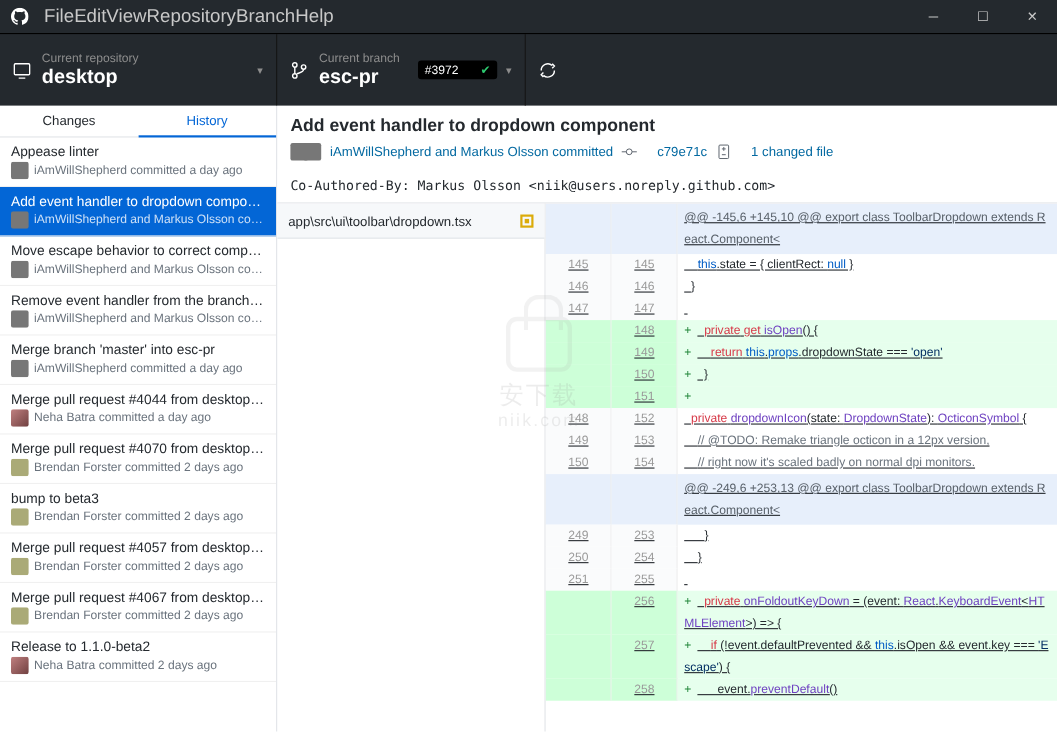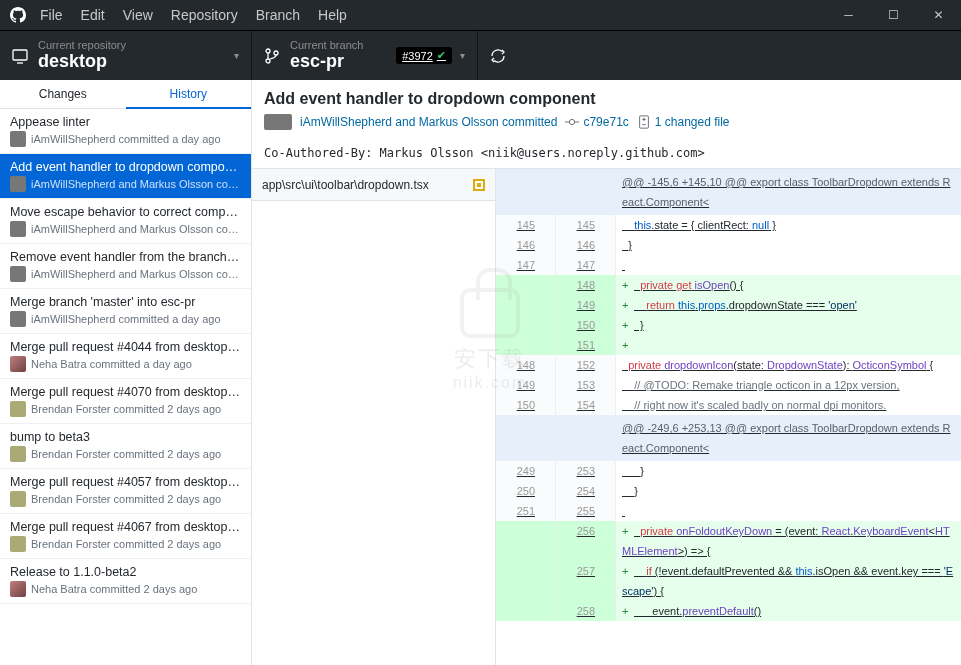--- a/index.html
+++ b/index.html
@@ -1,32 +1,32 @@
 <!DOCTYPE html>
 <html><head>
 <meta charset="utf-8">
 <style>
 * { margin: 0; padding: 0; box-sizing: border-box; font-family: -apple-system, BlinkMacSystemFont, "Segoe UI", sans-serif; }
 body { width: 961px; height: 665px; background: #fff; overflow: hidden; color: #24292e; font-size: 12px; }
 .titlebar { height: 30px; background: #24292e; display: flex; align-items: center; color: #c8c8c8; padding-left: 10px; }
 .titlebar .gh-icon { width: 16px; height: 16px; margin-right: 14px; }
-.titlebar .menu { display: flex; gap: 18px; font-size: 14px; flex: 1; }
+.titlebar .menu { display: flex; font-size: 17px; flex: 1; }
 .titlebar .menu span { cursor: default; }
 .wincontrols { display: flex; }
 .wincontrols div { width: 45px; height: 30px; display: flex; align-items: center; justify-content: center; color: #c8c8c8; }
-.toolbar { height: 50px; background: #24292e; border-top: 1px solid #000; display: flex; justify-content: center; }
+.toolbar { height: 66px; background: #24292e; border-top: 1px solid #000; display: flex; justify-content: center; }
 .tb-section { display: flex; align-items: center; padding: 0 12px; border-right: 1px solid #141414; position: relative; }
 .tb-section.repo { width: 252px; }
 .tb-section.branch { width: 226px; }
 .tb-section.fetch { flex: 1; border-right: none; }
 .tb-icon { width: 16px; height: 16px; margin-right: 10px; color: #fff; }
 .tb-text .l1 { color: #8d8d8d; font-size: 11px; }
 .tb-text .l2 { color: #fff; font-size: 18px; font-weight: 600; }
 .caret { margin-left: auto; color: #8d8d8d; font-size: 10px; }
-.pr-badge { background: #000; color: #fff; padding: 2px 6px; border-radius: 3px; font-size: 11px; margin-left: auto; display: flex; align-items: center; gap: 4px; text-decoration: underline; }
+.pr-badge { background: #000; color: #fff; padding: 2px 6px; border-radius: 3px; font-size: 11px; margin-left: auto; display: flex; align-items: center; gap: 20px; }
 .pr-badge .check { color: #2ecc71; }
 .main { display: flex; height: 585px; }
 .sidebar { width: 252px; border-right: 1px solid #e1e4e8; display: flex; flex-direction: column; }
 .tabs { display: flex; height: 29px; }
 .tab { flex: 1; display: flex; align-items: center; justify-content: center; font-size: 12px; border-bottom: 1px solid #e1e4e8; cursor: pointer; }
 .tab.active { border-bottom: 2px solid #0366d6; color: #0366d6; }
 .commit-list { flex: 1; overflow-y: auto; }
 .commit { padding: 6px 10px; border-bottom: 1px solid #f0f0f0; cursor: pointer; }
 .commit.selected { background: #0366d6; color: #fff; }
 .commit .c-title { font-size: 12.5px; white-space: nowrap; overflow: hidden; text-overflow: ellipsis; margin-bottom: 2px; }
@@ -34,21 +34,21 @@
 .commit.selected .c-meta { color: #cde0f7; }
 .avatar { width: 16px; height: 16px; border-radius: 2px; background: #888; flex: none; }
 .avatar.a1 { background: #777; }
 .avatar.a2 { background: linear-gradient(135deg, #c08080, #704040); }
 .avatar.a3 { background: #aa7; }
 .content { flex: 1; display: flex; flex-direction: column; overflow: hidden; }
 .commit-header { padding: 10px 12px 8px; }
 .commit-header h1 { font-size: 16px; font-weight: 600; margin-bottom: 6px; }
 .commit-header .meta { font-size: 12px; color: #0369a1; display: flex; align-items: center; gap: 8px; }
 .commit-header .meta .avatars { display: flex; }
-.commit-header .meta .sha { display: flex; align-items: center; gap: 4px; }
+.commit-header .meta .sha { display: flex; align-items: center; gap: 18px; }
 .desc-area { padding: 8px 12px; font-family: Consolas, monospace; font-size: 12px; color: #24292e; border-bottom: 1px solid #e1e4e8; background: #fff; }
 .split { flex: 1; display: flex; overflow: hidden; }
 .file-tree { width: 244px; border-right: 1px solid #e1e4e8; }
 .file-row { height: 32px; display: flex; align-items: center; padding: 0 10px; font-size: 12px; background: #f6f8fa; border-bottom: 1px solid #e1e4e8; justify-content: space-between; }
 .diff-mark { width: 12px; height: 12px; border: 2px solid #dbab09; display: inline-flex; align-items: center; justify-content: center; }
 .diff-mark::after { content: ''; width: 4px; height: 4px; background: #dbab09; }
 .diff-view { flex: 1; overflow: auto; font-family: Consolas, Monaco, monospace; font-size: 11px; }
 .diff-line { display: flex; min-height: 20px; text-decoration: underline; }
 .ln { width: 60px; text-align: right; padding-right: 20px; color: #999; background: #fafbfc; border-right: 1px solid #eee; flex: none; line-height: 20px; }
 .lncode { flex: 1; padding: 0 6px; white-space: pre-wrap; word-break: break-all; line-height: 20px; }

